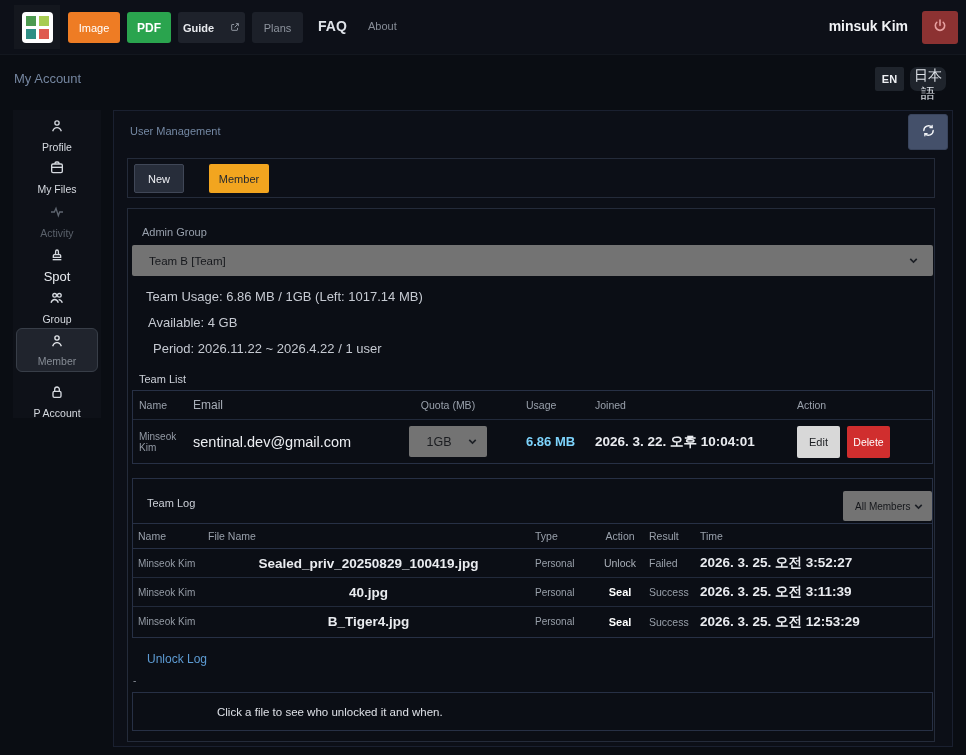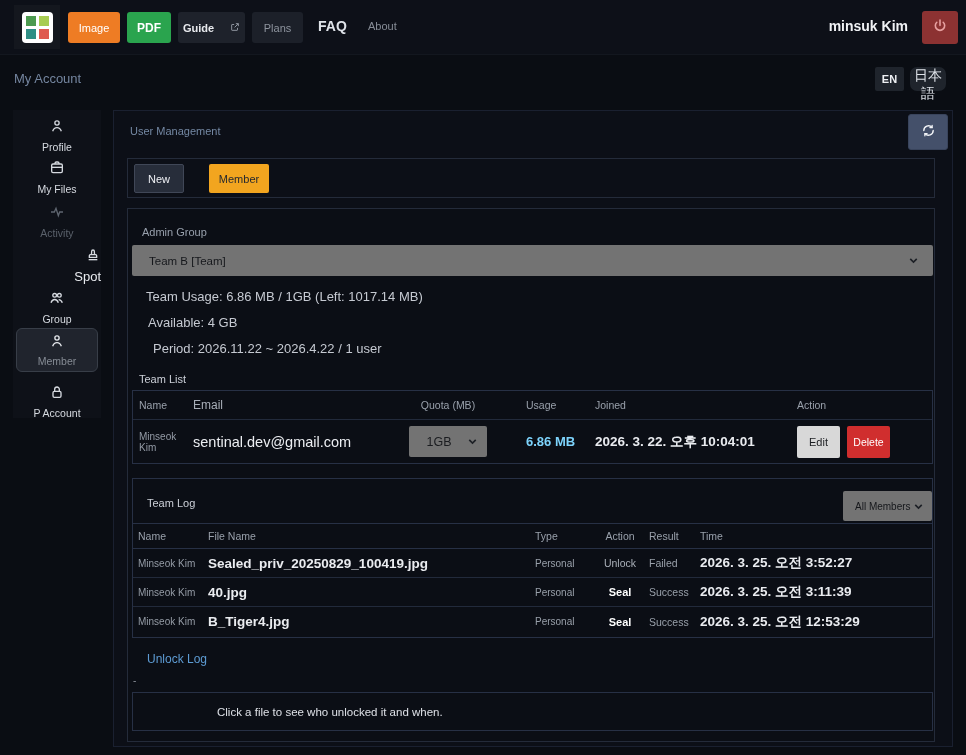--- a/index.html
+++ b/index.html
@@ -28,21 +28,21 @@
   .lang-btn { position:absolute; top:67px; height:24px; border:none; border-radius:2px; background:#1f242c; cursor:pointer; font-family:inherit; }
   .lang-en { left:875px; width:29px; color:#eef0f3; font-weight:bold; font-size:11px; }
   .lang-ja { left:910px; width:36px; color:#dfe3e9; font-size:14px;border-radius:7px; }
 
   
   .sidebar { position:absolute; left:13px; top:110px; width:88px; height:308px; background:#0e1118; }
   .side-item { position:absolute; left:0; width:88px; display:flex; flex-direction:column; align-items:center; gap:3px; cursor:pointer; color:#d6dae0; }
   .side-item svg { width:16px; height:16px; }
   .side-label { font-size:10.5px; color:#d6dae0; }
   .si-profile { top:8px; } .si-myfiles { top:50px; } .si-activity { top:94px; }
-  .si-spot { top:136px;align-items:flex-end; } .si-group { top:180px; } .si-paccount { top:274px; }
+  .si-spot { top:136px; } .si-group { top:180px; } .si-paccount { top:274px; }
   .si-activity { color:#5f6670; } .si-activity .side-label { color:#5a616b; }
   .si-spot .side-label { font-size:13px; color:#e8ebef; }
   .si-member { top:218px; left:3px; width:82px; height:44px; background:#20242d; border:1px solid #383e48; border-radius:6px; justify-content:center; gap:2px; }
   .si-member .side-label { color:#868c95; }
 
   
   .panel { position:absolute; left:113px; top:110px; width:840px; height:637px; background:#0c0f17; border:1px solid #1a2030; }
   .panel-title { position:absolute; left:16px; top:14px; font-size:11px; color:#7488a3; }
   .btn-refresh { position:absolute; right:4px; top:3px; width:40px; height:36px; background:#44506a; border:1px solid #39445c; border-radius:3px; cursor:pointer; display:flex; align-items:center; justify-content:center; }
 
@@ -90,21 +90,21 @@
   .members-select span { margin-left:12px; font-size:10px; color:#15171b; }
   .members-select svg { right:7px; }
   .log-table { position:absolute; left:0; top:44px; width:799px; }
   .lg-hrow { display:flex; height:26px; align-items:center; border-top:1px solid #273045; border-bottom:1px solid #273045; color:#99a0ab; font-size:10.5px; }
   .lg-drow { display:flex; height:29px; align-items:center; border-bottom:1px solid #222a3b; }
   .lg-drow:last-child { border-bottom:none; }
   .g-name { width:72px; padding-left:5px; } .g-file { width:324px; padding-left:3px; }
   .g-type { width:68px; padding-left:6px; } .g-action { width:46px; display:flex; justify-content:center; }
   .g-result { width:52px; padding-left:6px; } .g-time { flex:1; padding-left:5px; }
   .lg-drow .g-name { font-size:10px; color:#959ca6; }
-  .lg-drow .g-file { font-size:13.5px; font-weight:600; color:#eaecf0; }
+  .lg-drow .g-file { font-size:13.5px; font-weight:600; color:#eaecf0;text-align:center; }
   .lg-drow .g-type { font-size:10px; color:#99a0aa; }
   .lg-drow .g-result { font-size:10.5px; color:#99a0aa; }
   .lg-drow .g-time { font-size:13.5px; font-weight:600; color:#eaecf0; }
   .act-dim { font-size:10.5px; color:#aab0b9; }
   .act-bright { font-size:11px; font-weight:bold; color:#ffffff; }
 
   .unlock-log-label { position:absolute; left:19px; top:443px; font-size:12px; color:#5d9bd3; cursor:pointer; }
   .dash { position:absolute; left:5px; top:466px; font-size:10px; color:#8a9099; }
   .empty-box { position:absolute; left:4px; top:483px; width:801px; height:39px; border:1px solid #273045; display:flex; align-items:center; }
   .empty-box span { margin-left:84px; font-size:11.5px; color:#dde0e6; }

